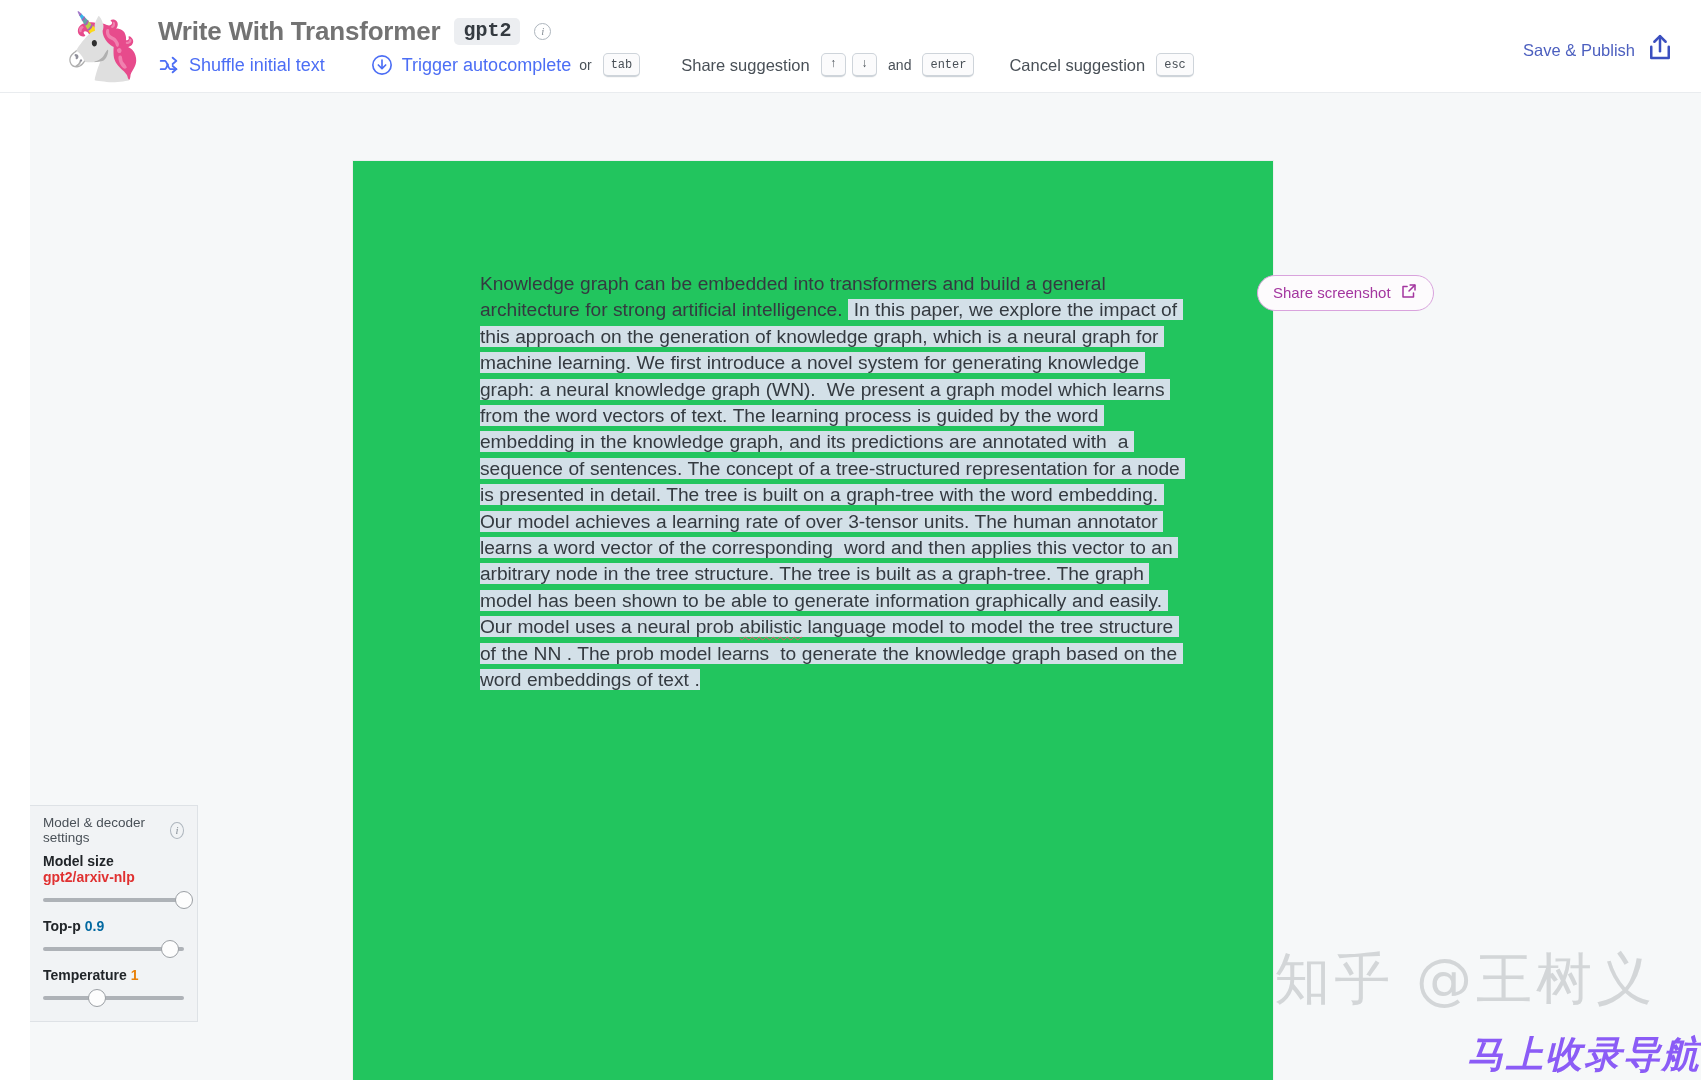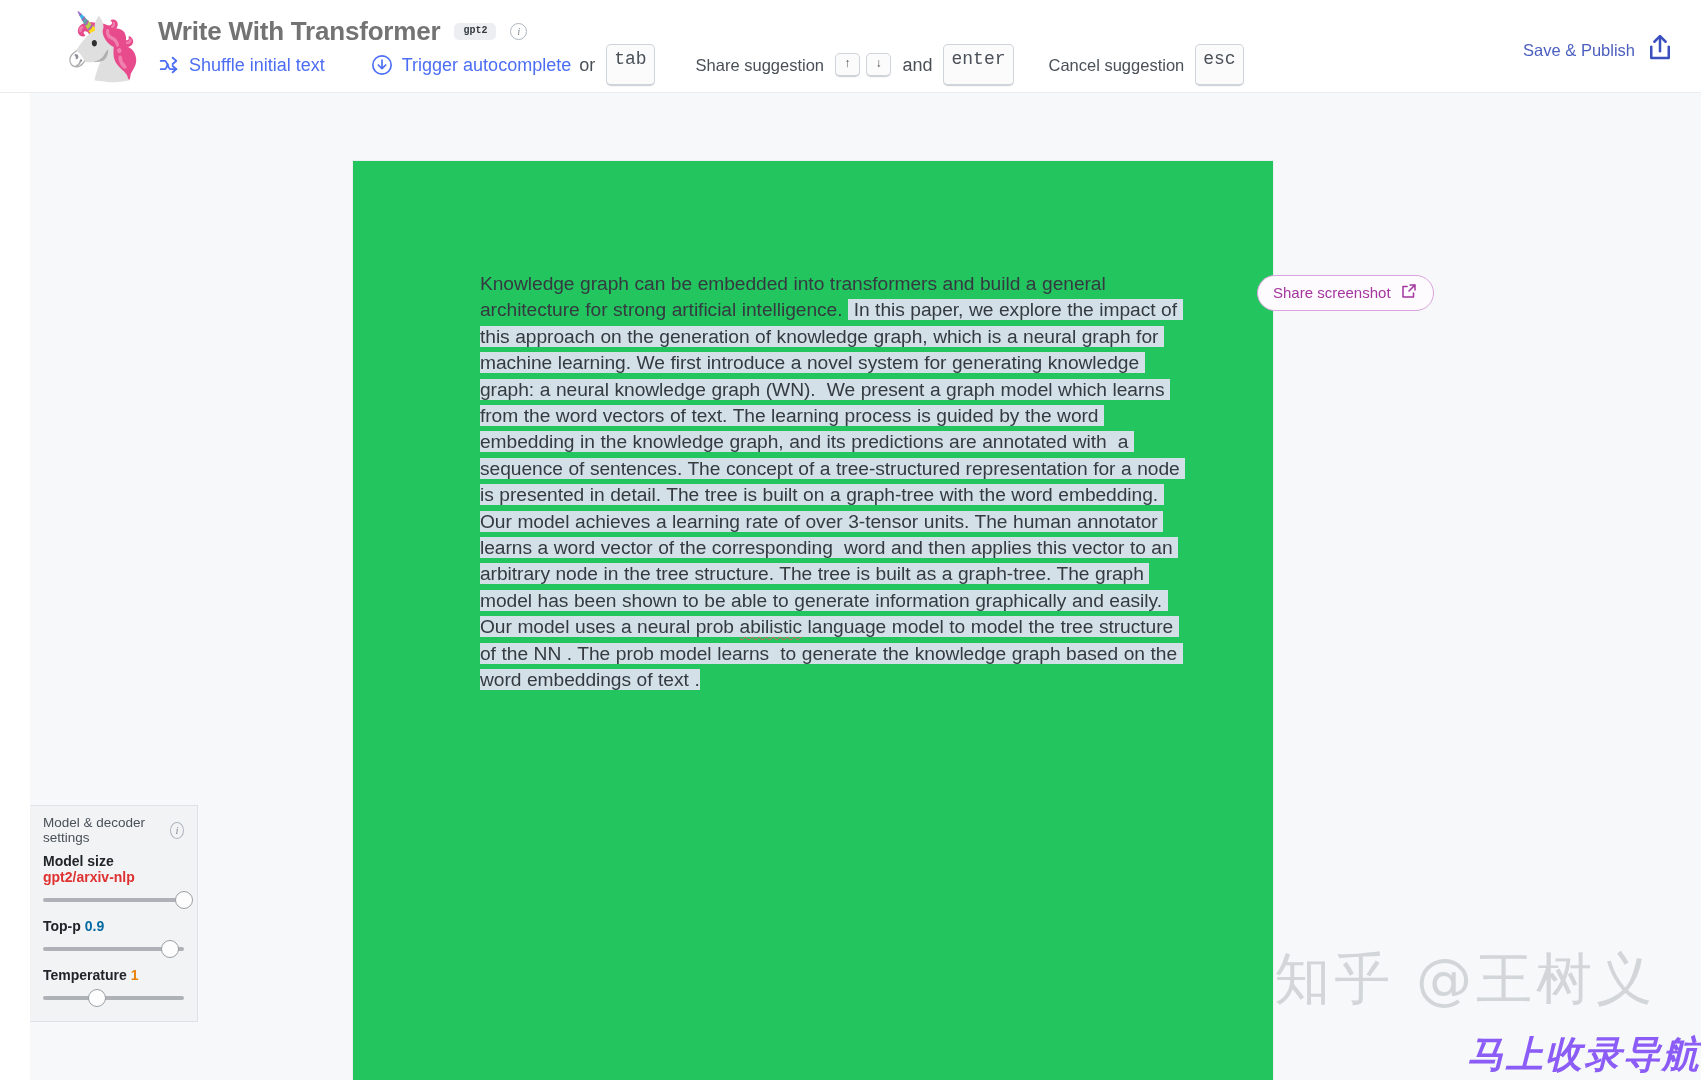--- a/index.html
+++ b/index.html
@@ -54,21 +54,21 @@
     font-weight: bold;
     color: #737373;
     letter-spacing: -0.2px;
     white-space: nowrap;
   }
   .model-chip {
     background: #eceef1;
     border-radius: 5px;
     padding: 3px 9px 4px;
     font-family: "Liberation Mono", monospace;
-    font-size: 10px;
+    font-size: 20px;
     font-weight: bold;
     color: #343a40;
     line-height: 1;
   }
   .info-circle {
     width: 17px; height: 17px;
     border: 1.4px solid #adb5bd;
     border-radius: 50%;
     color: #868e96;
     font-size: 11px;
@@ -103,34 +103,34 @@
     color: #4c6ef5;
     font-size: 18px;
     text-decoration: none;
   }
   .sc-plain {
     color: #495057;
     font-size: 16.5px;
   }
   .sc-muted {
     color: #495057;
-    font-size: 18px;
+    font-size: 14px;
     margin: 0 8px;
   }
   .key {
     display: inline-block;
     border: 1px solid #ced4da;
     border-bottom-width: 2px;
     border-radius: 5px;
     background: #fbfbfc;
     color: #495057;
     font-family: "Liberation Mono", monospace;
-    font-size: 18px;
+    font-size: 12px;
     line-height: 1;
-    padding: 5px 7px 16px;
+    padding: 5px 7px 4px;
     margin: 0 3px;
     box-shadow: 0 1px 0 rgba(0,0,0,0.03);
   }
   .key.arrow { padding: 4px 8px 5px; font-size: 12px; }
 
   .save-publish {
     position: absolute;
     right: 26px;
     top: 33px;
     display: flex;

